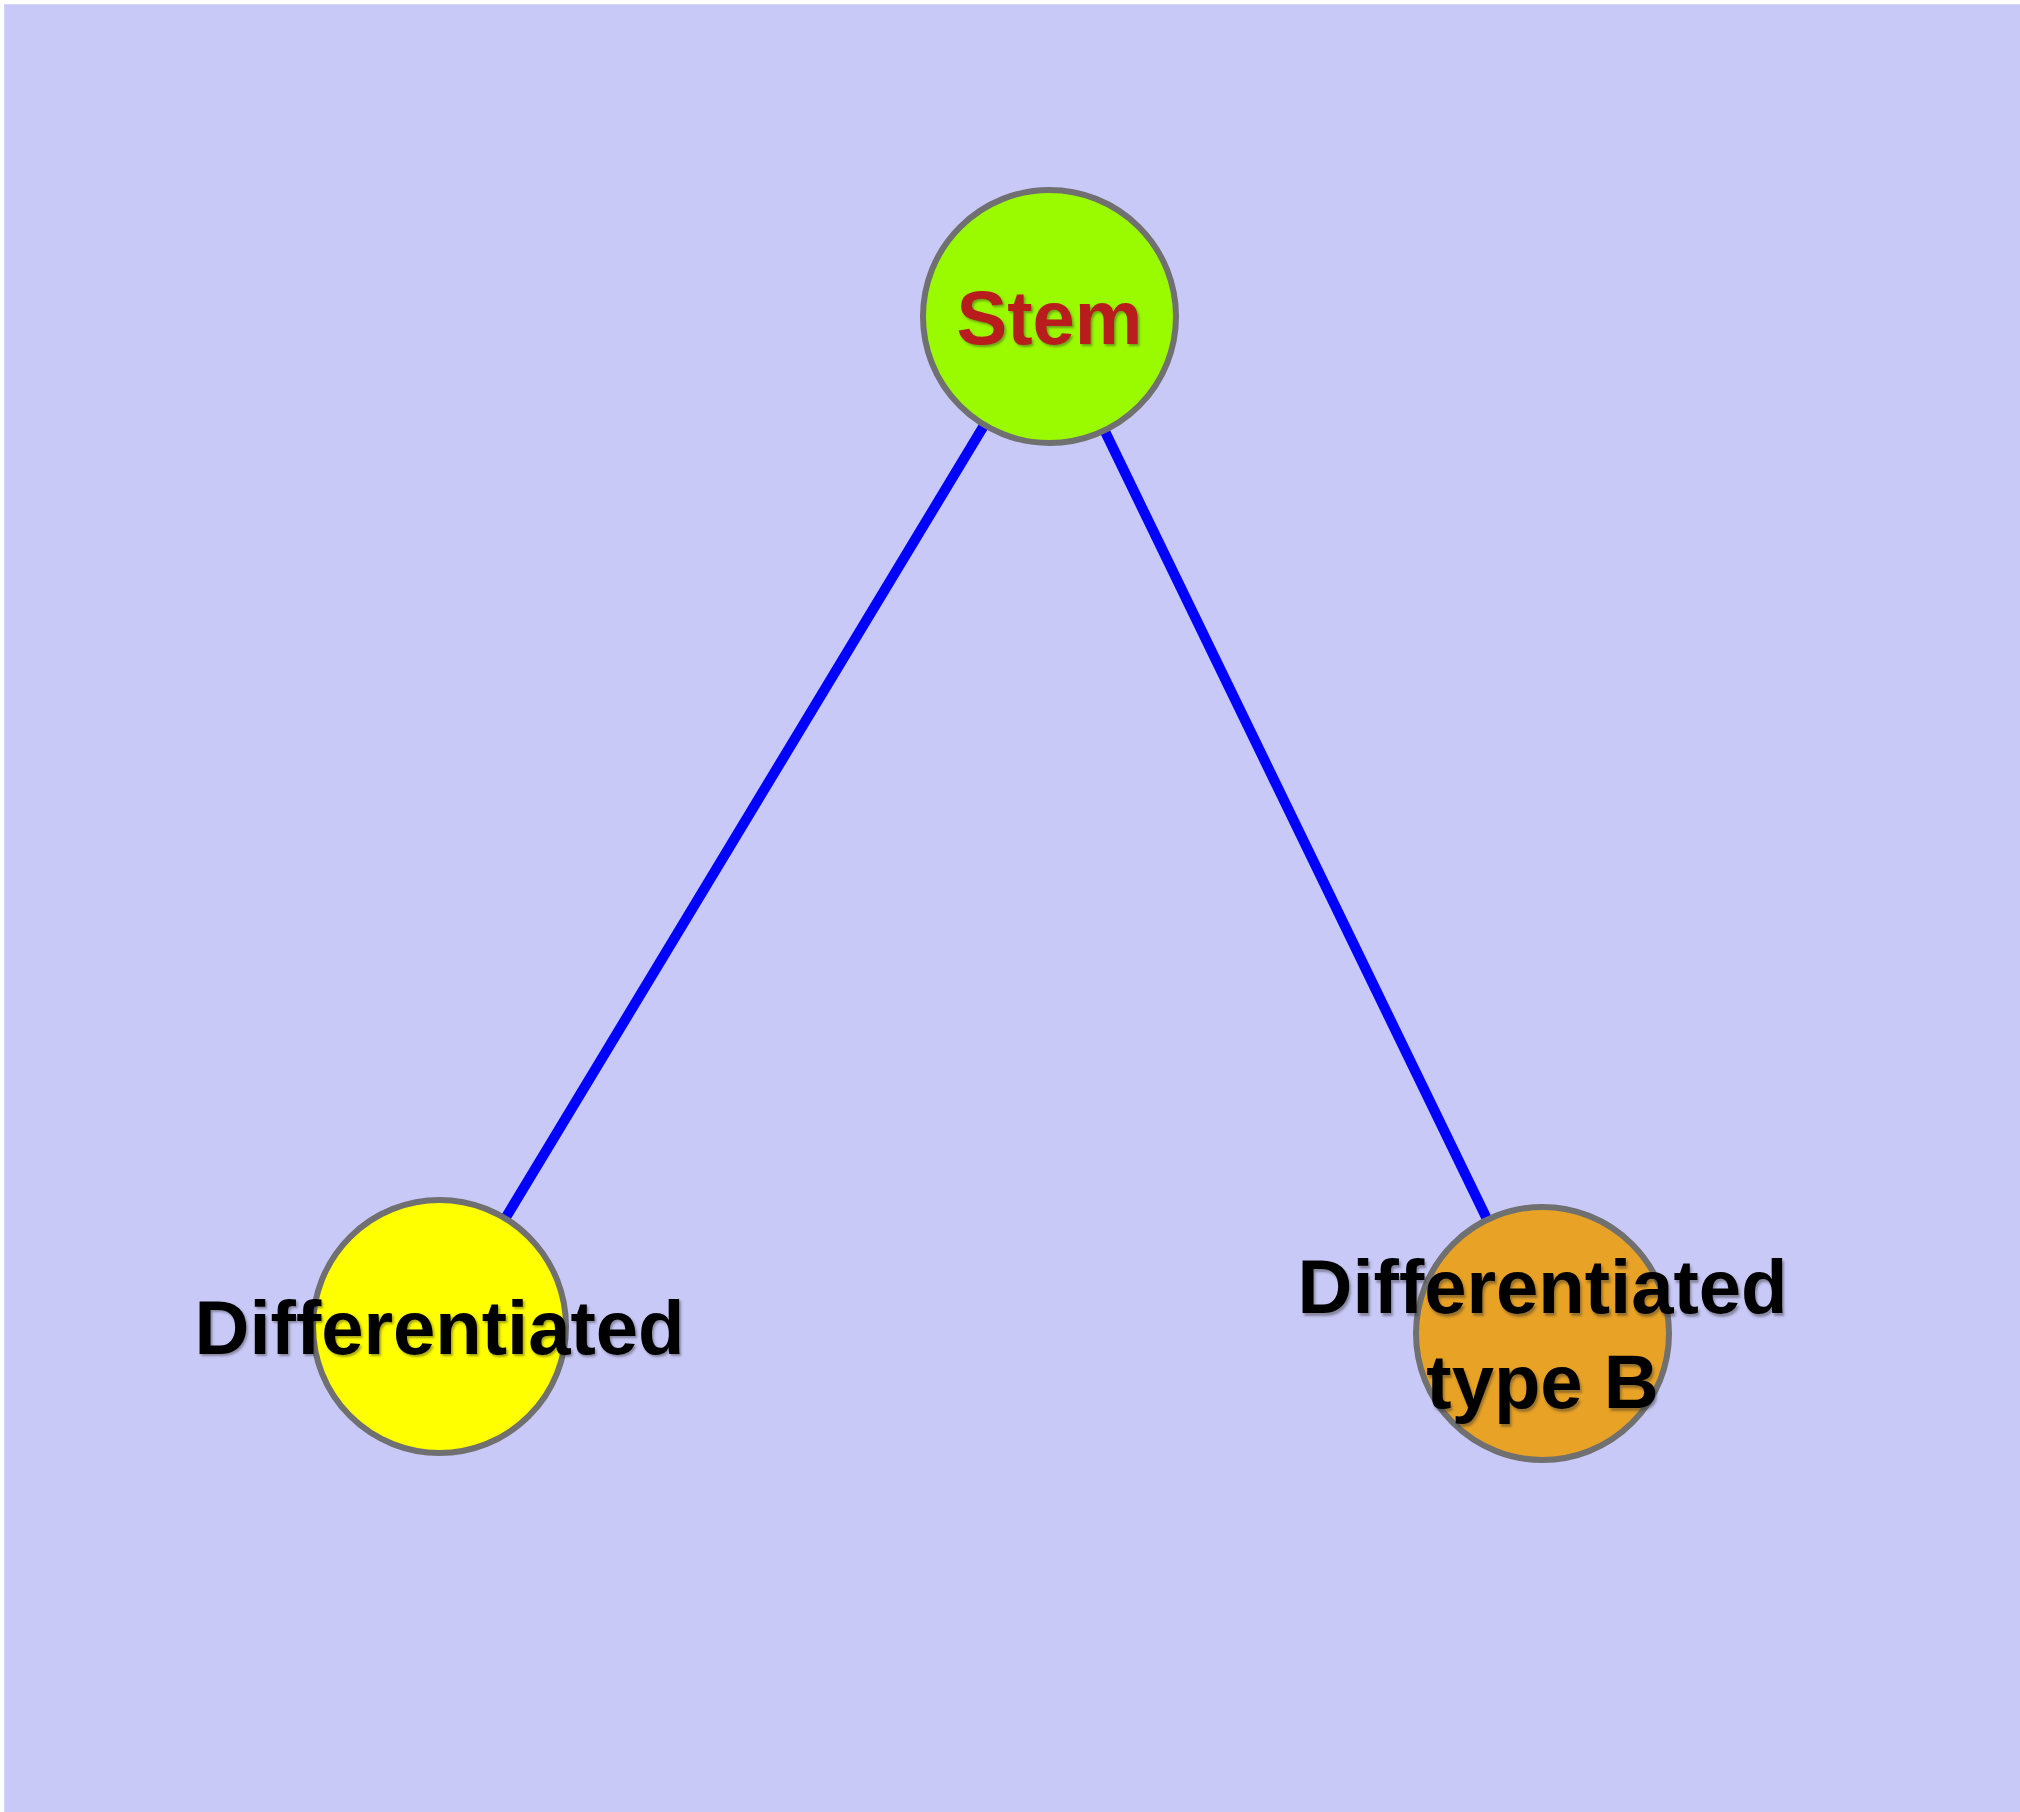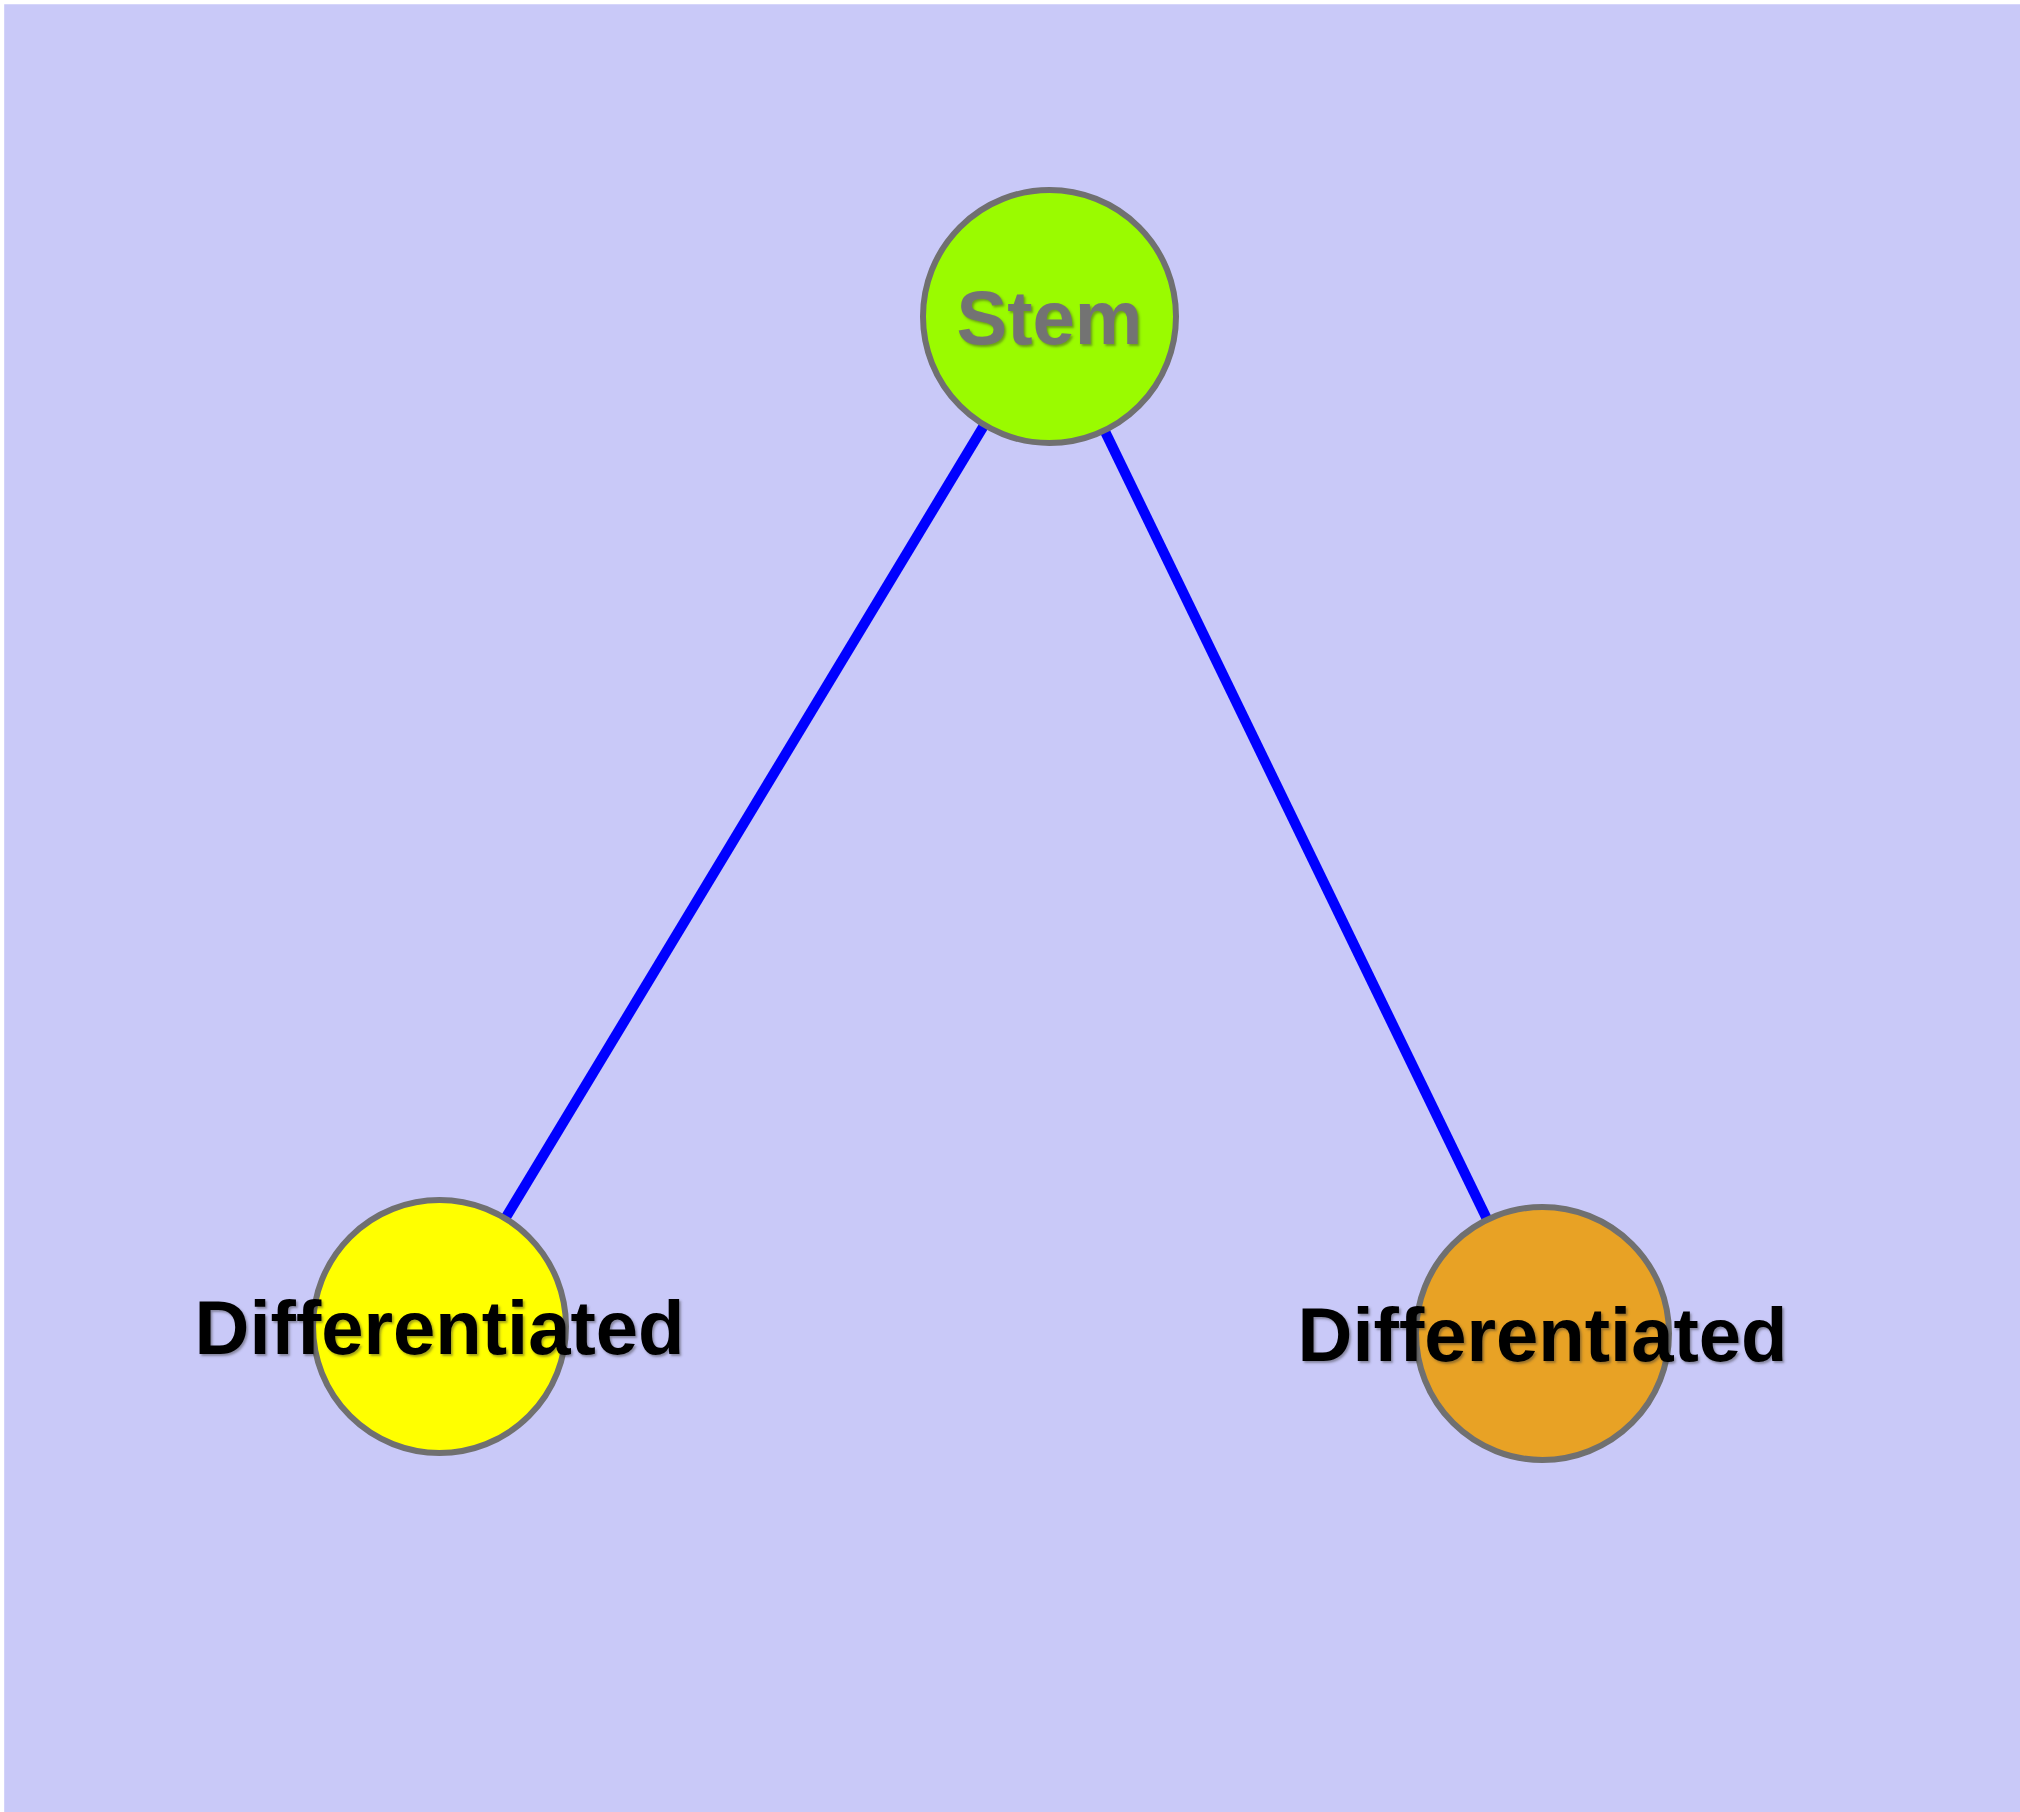--- a/index.html
+++ b/index.html
@@ -49,31 +49,32 @@
 <body>
 
 <div id="canvas" style="background: rgb(201, 201, 248);">
 
   <svg id="edges" viewBox="0 0 2384 2138" xmlns="http://www.w3.org/2000/svg">
       <line x1="1238" y1="374" x2="519" y2="1565" stroke="#0000FF" stroke-width="12"></line>
       <line x1="1238" y1="374" x2="1820" y2="1574" stroke="#0000FF" stroke-width="12"></line>
     </svg>
 
   <div class="node" style="left: 920px; top: 187px; width: 259px; height: 259px; background: rgb(154, 251, 0); border-color: rgb(112, 112, 112);">
-    <div class="label" style="color: #737373;">
+    <div class="label" style="color: #b91c1c;">
       <span class="label-line">Stem</span>
     </div>
   </div>
 
   <div class="node" style="left: 310px; top: 1197px; width: 259px; height: 259px; background: rgb(255, 255, 0); border-color: rgb(112, 112, 112);">
     <div class="label" style="color: rgb(0, 0, 0);">
       <span class="label-line">Differentiated</span>
     </div>
   </div>
 
   <div class="node" style="left: 1413px; top: 1204px; width: 259px; height: 259px; background: rgb(232, 162, 37); border-color: rgb(112, 112, 112);">
     <div class="label" style="color: rgb(0, 0, 0);">
       <span class="label-line">Differentiated</span>
+      <span class="label-line">type B</span>
     </div>
   </div>
 
 </div>
 
 
 </body></html>

